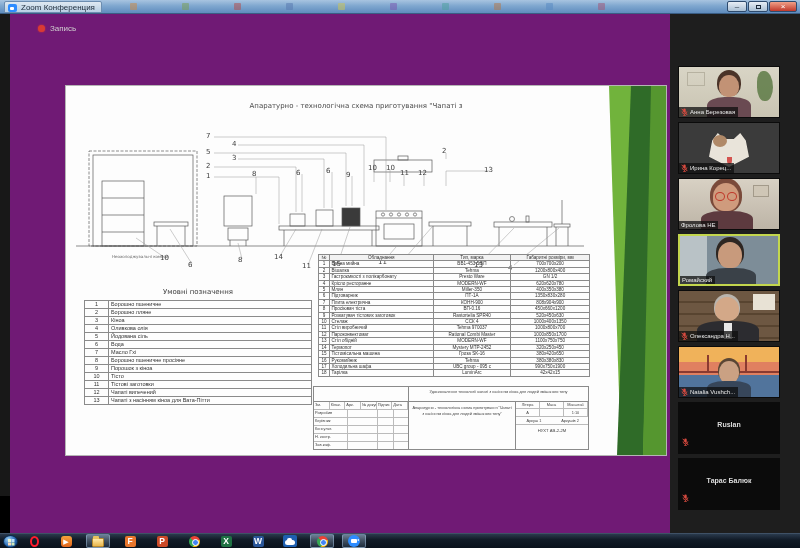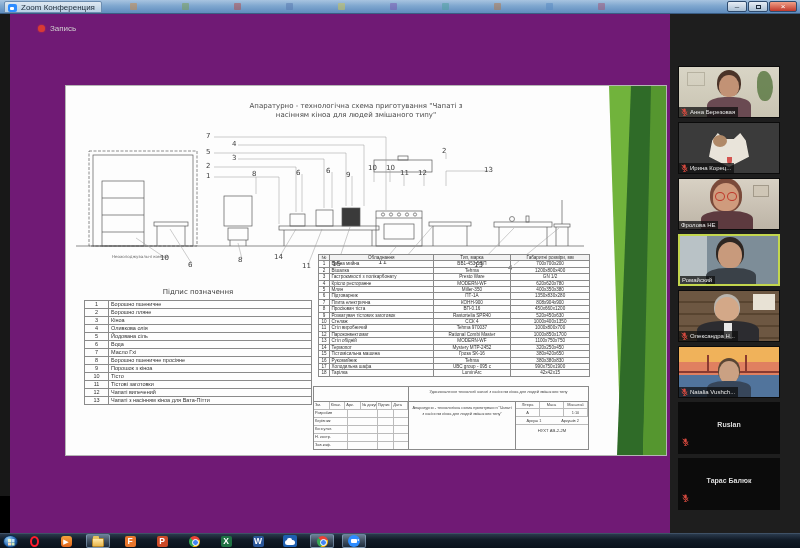--- a/index.html
+++ b/index.html
@@ -179,21 +179,20 @@
 
     <div id="slide">
       <svg id="slide-green" viewBox="0 0 75 371" preserveAspectRatio="none">
         <polygon points="18,0 75,0 75,371 30,371" fill="#71b33c"></polygon>
         <polygon points="40,0 63,0 52,371 26,371" fill="#2f6b28"></polygon>
         <polygon points="60,0 75,0 75,371 52,371" fill="#55962f"></polygon>
       </svg>
 
       <div id="slide-title">
         <div>Апаратурно - технологічна схема приготування  "Чапаті з</div>
-        <div>насінням кіноа для людей змішаного типу"</div>
       </div>
 
       <svg id="drawing" viewBox="0 0 515 158">
         <g stroke="#5a5a5a" stroke-width="0.7" fill="none">
           <line x1="2" y1="120" x2="510" y2="120"></line>
 
           <rect x="15" y="25" width="108" height="95" stroke-dasharray="3 1.5"></rect>
           <rect x="19" y="29" width="100" height="91"></rect>
           <rect x="28" y="55" width="42" height="65"></rect>
           <line x1="28" y1="72" x2="70" y2="72"></line>
@@ -295,21 +294,21 @@
             <text x="258" y="140">15</text>
             <text x="304" y="138">11</text>
             <text x="326" y="134">16</text>
             <text x="400" y="141">13</text>
             <text x="434" y="144">4</text>
           </g>
         <text class="cap" x="38" y="132">Неохолоджувальні комори</text>
       </svg>
 
       <div id="legend">
-        <div class="sec-title">Підпис позначення</div>
+        <div class="sec-title">Умовні позначення</div>
         <table>
             <tbody id="legend-body">
               <tr>
                 <td class="n">1</td>
                 <td>Борошно пшеничне</td>
               </tr>
               <tr>
                 <td class="n">2</td>
                 <td>Борошно лляне</td>
               </tr>

